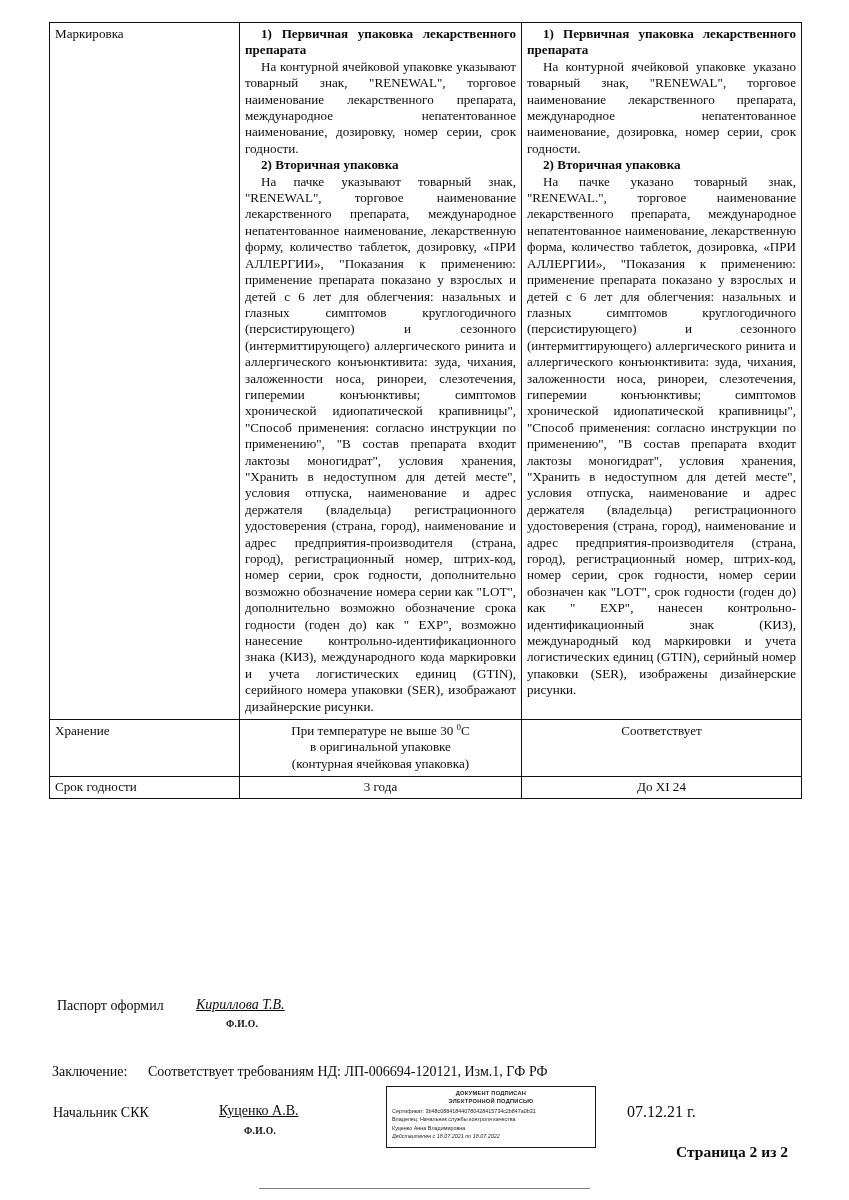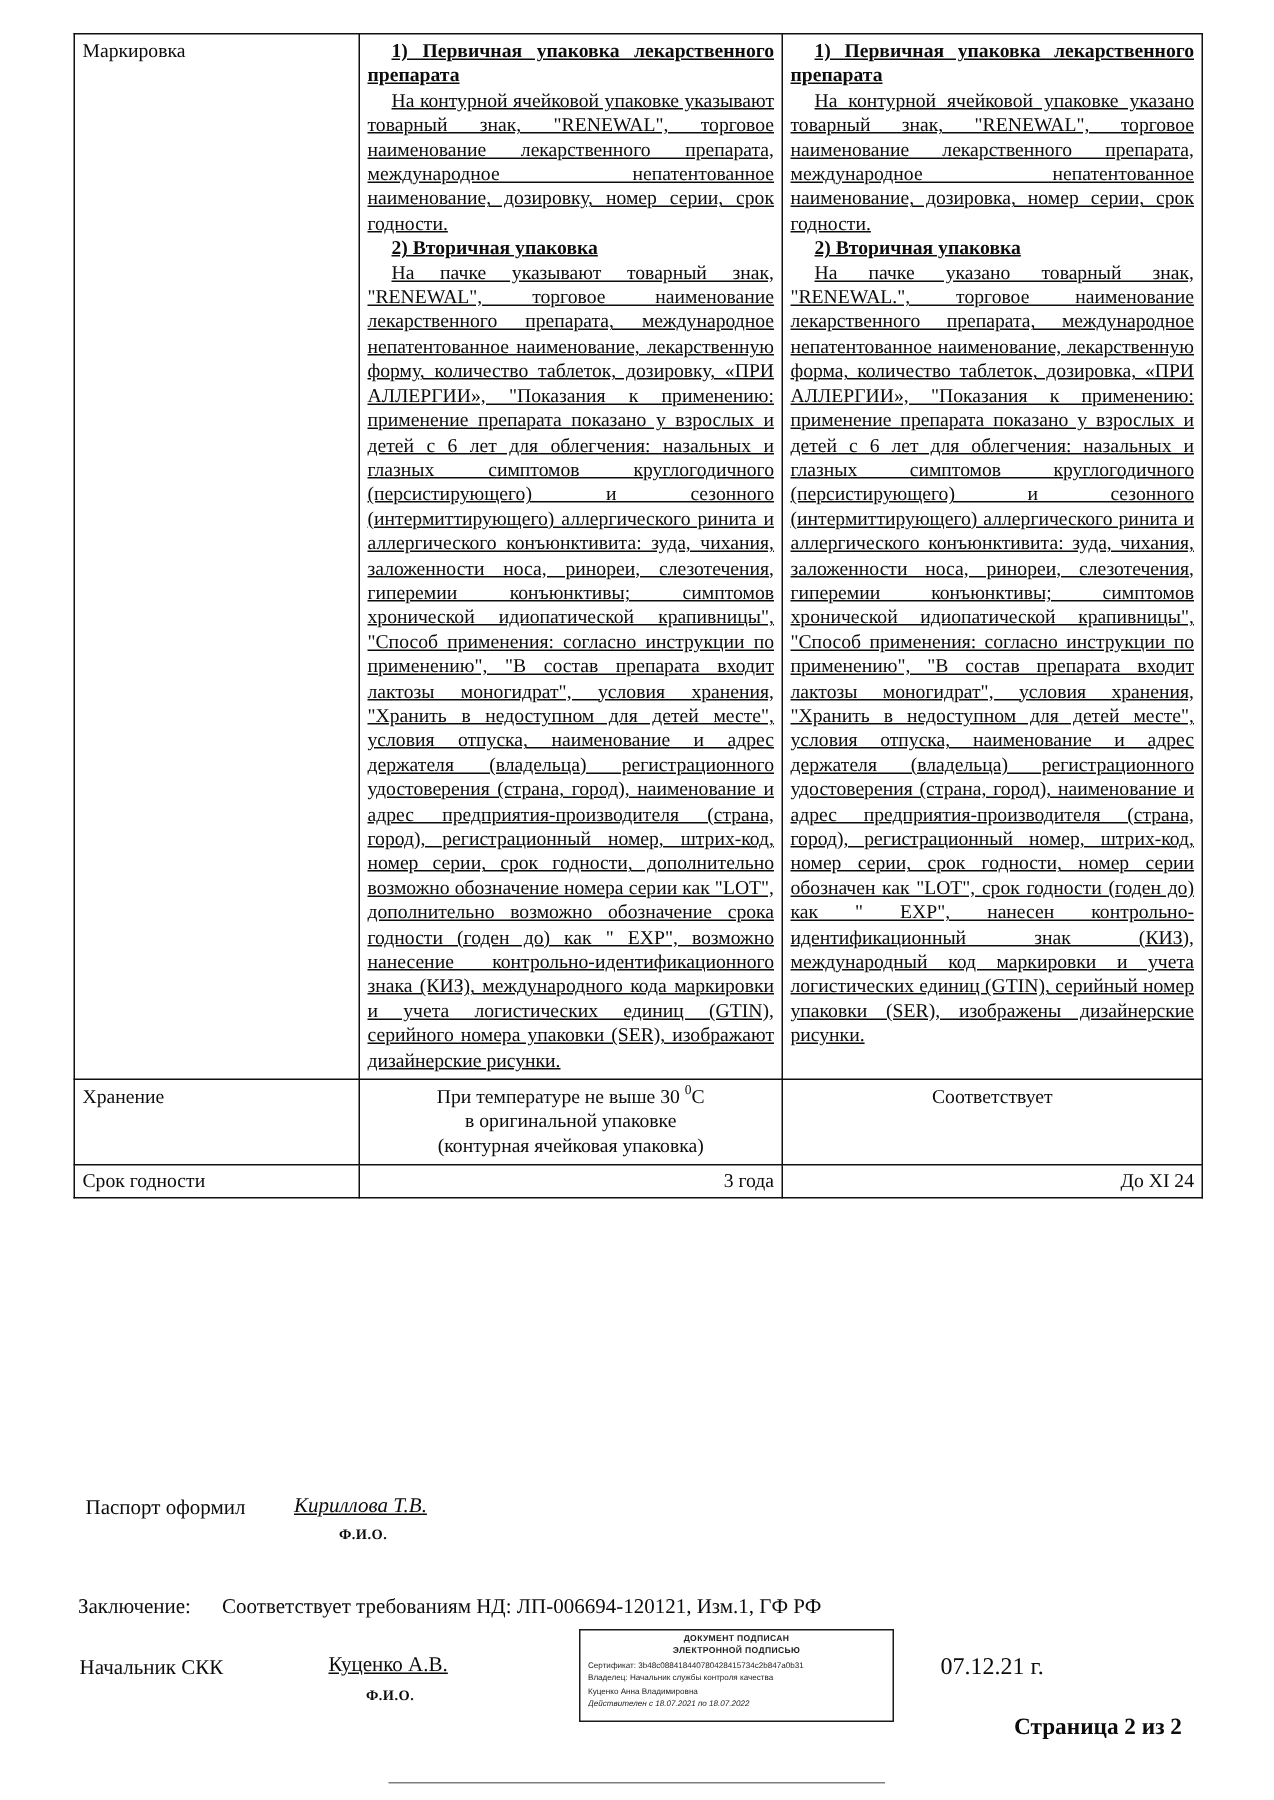--- a/index.html
+++ b/index.html
@@ -48,28 +48,27 @@
     font-weight: 400;
     padding-left: 7px;
     padding-top: 4px;
   }
 
   .just {
     text-align: justify;
     text-justify: inter-word;
     margin: 0;
     hyphens: manual;
-    text-decoration: underline;
   }
   .just + .just { margin-top: 0; }
 
   .ind { text-indent: 16px; }
   .b   { font-weight: 700; }
 
-  .ctr { text-align: right; }
+  .ctr { text-align: center; }
   .mid-cell {
     vertical-align: middle;
     text-align: center;
   }
   .store-req {
     text-align: center;
     line-height: 18px;
     padding-top: 5px;
     padding-bottom: 5px;
   }

